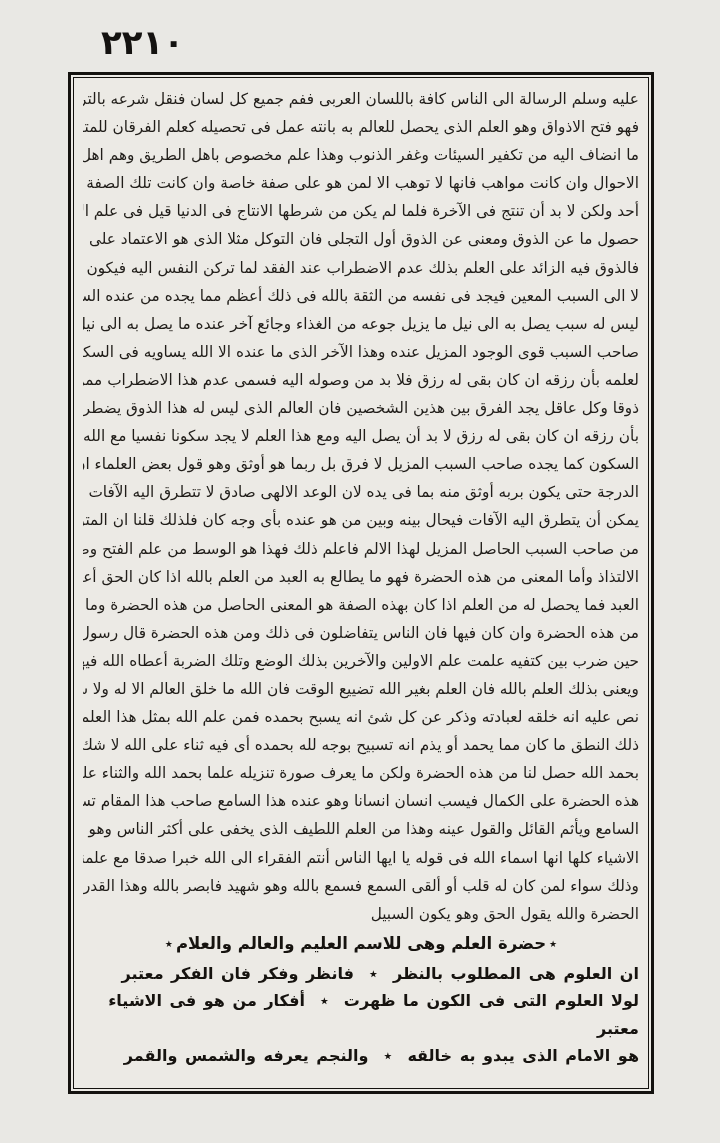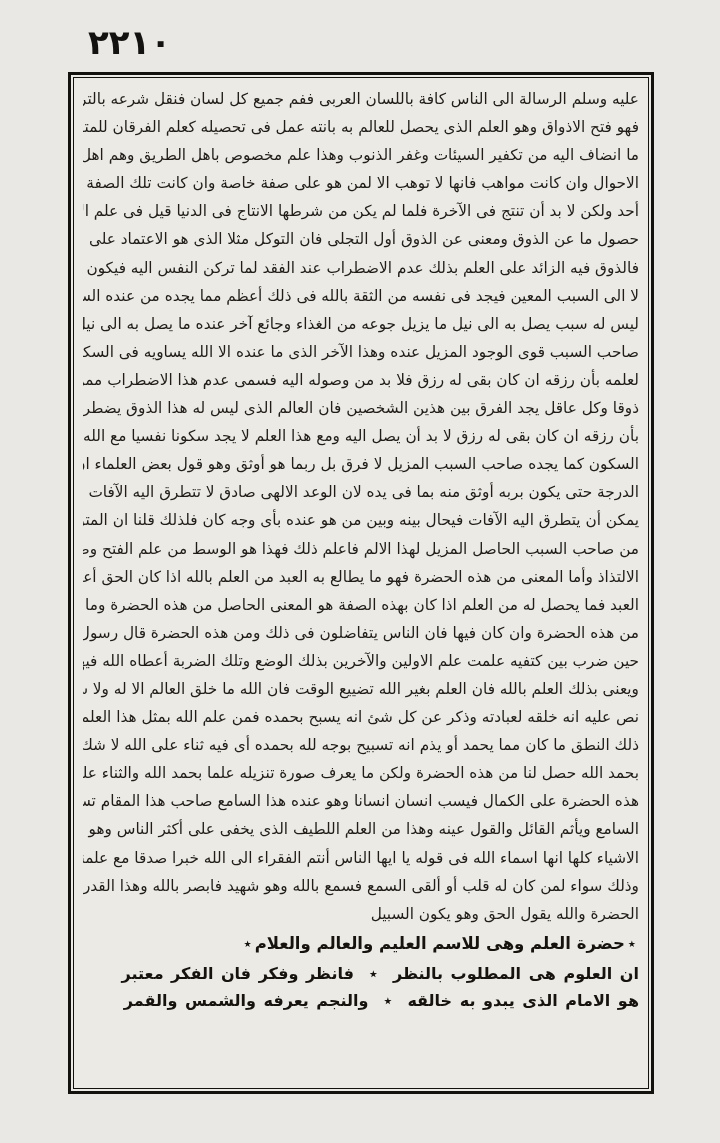--- a/index.html
+++ b/index.html
@@ -8,21 +8,21 @@
     background:#e9e8e4;
     font-family:"DejaVu Sans",sans-serif;
     color:#1d1b18;
     position:relative;
     overflow:hidden;
     direction:rtl;
   }
   .page-number{
     position:absolute;
     top:22px;
-    left:88px;
+    left:101px;
     font-size:34px;
     font-weight:bold;
     letter-spacing:1px;
     color:#141210;
     direction:ltr;
   }
   .frame{
     position:absolute;
     top:72px;
     left:68px;
@@ -47,21 +47,21 @@
     white-space:nowrap;
     text-align:justify;
     text-align-last:justify;
     overflow:hidden;
     color:#201d19;
   }
   .tline.last{
     text-align-last:right;
   }
   .heading-row{
-    text-align:right;
+    text-align:center;
     font-size:16.5px;
     font-weight:bold;
     line-height:32px;
     color:#16130f;
   }
   .heading-ornament{
     font-size:15px;
     padding:0 3px;
     font-weight:bold;
   }
@@ -115,17 +115,18 @@
         <div class="tline">وذلك سواء لمن كان له قلب أو ألقى السمع فسمع بالله وهو شهيد فابصر بالله وهذا القدر من الايماء كاف فى هذه</div>
         <div class="tline last">الحضرة والله يقول الحق وهو يكون السبيل</div>
       </div>
 
     <div class="heading-row">
       <span class="heading-ornament">٭</span><span>حضرة العلم وهى للاسم العليم والعالم والعلام</span><span class="heading-ornament">٭</span>
     </div>
 
     <div class="verses" id="verses">
         <div class="vline">ان العلوم هى المطلوب بالنظر&nbsp; ٭ &nbsp;فانظر وفكر فان الفكر معتبر</div>
+        <div class="vline">لولا العلوم التى فى الكون ما ظهرت&nbsp; ٭ &nbsp;أفكار من هو فى الاشياء معتبر</div>
         <div class="vline">هو الامام الذى يبدو به خالقه&nbsp; ٭ &nbsp;والنجم يعرفه والشمس والقمر</div>
       </div>
 
   </div>
 </div>
 
 </body></html>

